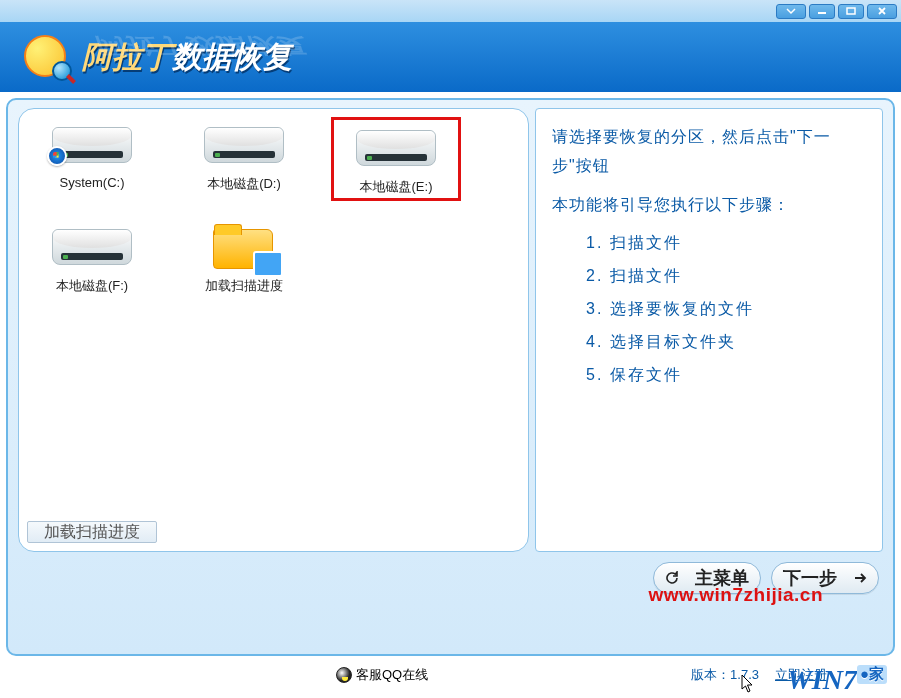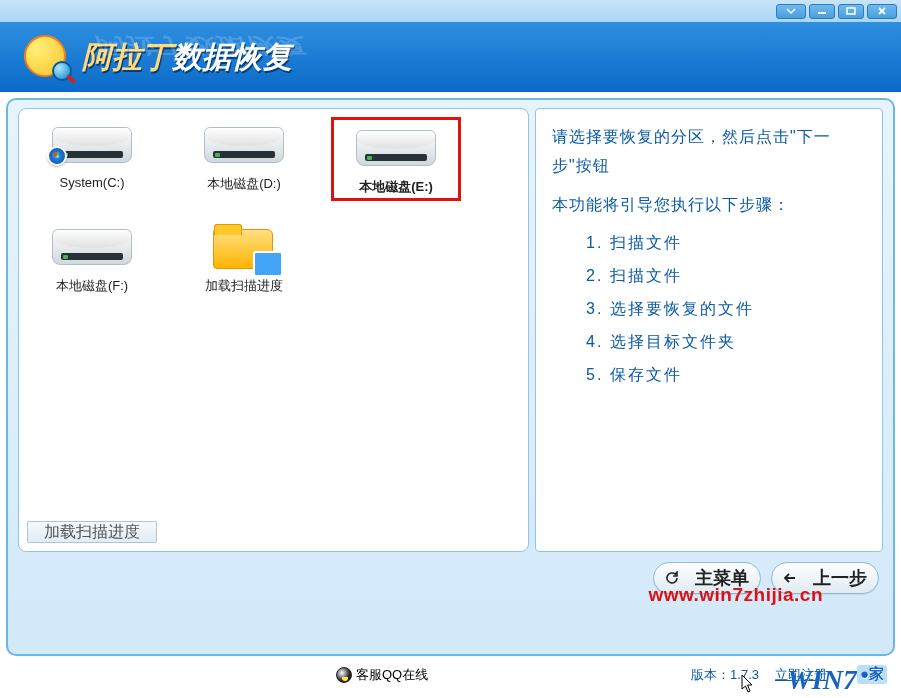--- a/index.html
+++ b/index.html
@@ -79,21 +79,21 @@
   .step-title {
     color: #0a5aa6; font-size: 18px; font-weight: bold;
     margin: 2px 0 6px 2px;
     letter-spacing: 1px;
   }
   .panels { display: flex; gap: 6px; height: 444px; }
   .left-panel {
     flex: 1;
     background: #fff;
     border: 1px solid #8fc5ea;
-    border-radius: 8px;
+    border-radius: 16px;
     padding: 8px;
     position: relative;
   }
   .right-panel {
     width: 348px;
     background: #fff;
     border: 1px solid #8fc5ea;
     border-radius: 4px;
     padding: 14px 16px;
     color: #0a5aa6;
@@ -110,21 +110,20 @@
   .drive-item {
     width: 130px;
     text-align: center;
     font-size: 13px;
     color: #222;
     padding: 4px 2px 2px;
     cursor: pointer;
   }
   .drive-item.selected {
     border: 3px solid #e11111;
-    font-weight: bold;
   }
   .drive-icon {
     width: 90px; height: 50px; margin: 0 auto 4px;
     position: relative;
   }
   .hdd {
     width: 80px; height: 36px;
     background: linear-gradient(#ffffff,#cfd8dc);
     border: 1px solid #b0bec5;
     border-radius: 6px 6px 8px 8px;
@@ -378,24 +377,24 @@
   </div>
 
   <div class="bottom-bar">
     <div class="pill-btn">
       <svg viewBox="0 0 14 14">
           <path d="M12 7a5 5 0 1 1-1.7-3.8L12 1v4H8" fill="none" stroke="#222" stroke-width="1.6"></path>
         </svg>
       <span>主菜单</span>
     </div>
     <div class="pill-btn">
+      <span>下一步</span>
       <svg viewBox="0 0 14 14">
-          <path d="M12 7H3M6 3L2 7l4 4" fill="none" stroke="#222" stroke-width="1.8"></path>
+          <path d="M2 7h9M8 3l4 4-4 4" fill="none" stroke="#222" stroke-width="1.8"></path>
         </svg>
-      <span>上一步</span>
     </div>
   </div>
 
   <div class="watermark">www.win7zhijia.cn</div>
 </div>
 
 <div class="win7logo">
   <span>WIN</span><span class="seven">7</span><span class="house">●家</span>
 </div>
 

